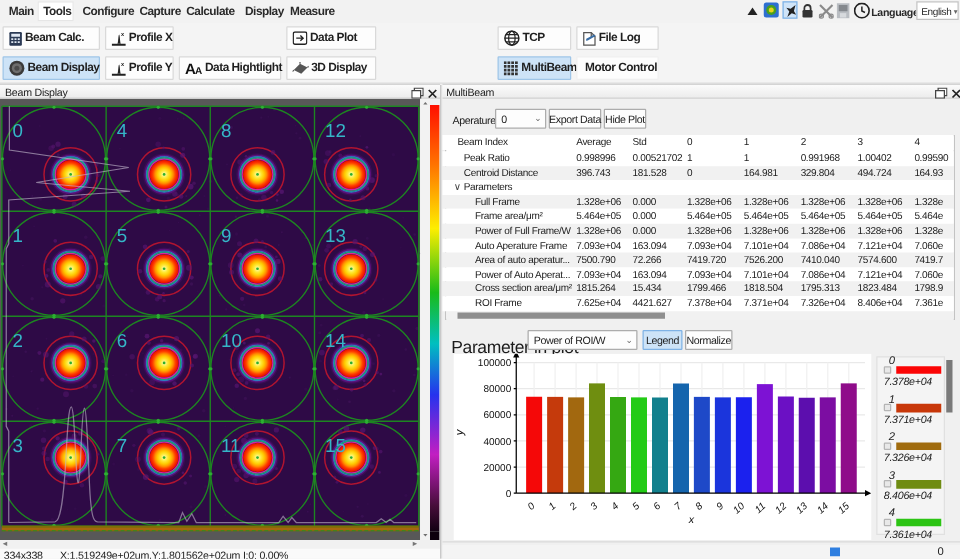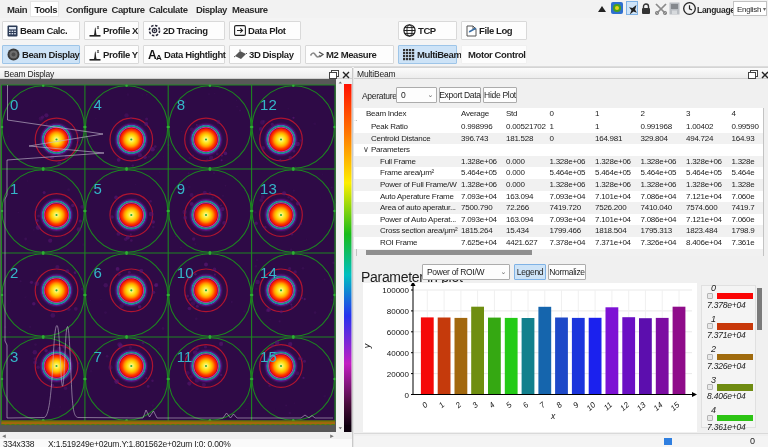--- a/index.html
+++ b/index.html
@@ -79,30 +79,20 @@
     <div class="tbtn" style="left:84px;top:21px;width:55px;background:#fdfdfd;border:1px solid #d9d9d9;">
       <span class="tic">
         <svg width="12" height="12" viewBox="0 0 12 12">
           <rect x="0.5" y="10" width="11" height="1.6" fill="#222"></rect>
           <path d="M2.5,10 L4.8,10 C5.6,10 5.6,2.5 6.3,2.5 C7,2.5 7,10 7.8,10 L9.5,10 Z" fill="#222"></path>
           <text x="7.8" y="4" font-size="4.5" font-weight="bold" fill="#222" font-family="Liberation Sans">x</text>
         </svg>
       </span>
       <span class="tlb">Profile X</span>
     </div>
-    <div class="tbtn" style="left:143px;top:21px;width:82px;background:#fdfdfd;border:1px solid #d9d9d9;">
-      <span class="tic">
-        <svg width="13" height="13" viewBox="0 0 13 13">
-          <circle cx="6.5" cy="6.5" r="5.1" fill="none" stroke="#2a2a3a" stroke-width="1.6" stroke-dasharray="2.4,1.6"></circle>
-          <circle cx="6.5" cy="6.5" r="2.2" fill="none" stroke="#2a2a3a" stroke-width="1.2"></circle>
-          <circle cx="6.5" cy="6.5" r="0.9" fill="#2a2a3a"></circle>
-        </svg>
-      </span>
-      <span class="tlb">2D Tracing</span>
-    </div>
     <div class="tbtn" style="left:229px;top:21px;width:72px;background:#fdfdfd;border:1px solid #d9d9d9;">
       <span class="tic">
         <svg width="12" height="11" viewBox="0 0 12 11">
           <rect x="0.6" y="0.6" width="10.8" height="9.8" rx="1.4" fill="none" stroke="#222" stroke-width="1.1"></rect>
           <path d="M3,5.5 L8,5.5 M6.3,3.4 L8.5,5.5 L6.3,7.6" fill="none" stroke="#222" stroke-width="1.1"></path>
         </svg>
       </span>
       <span class="tlb">Data Plot</span>
     </div>
     <div class="tbtn" style="left:398px;top:21px;width:59px;background:#fdfdfd;border:1px solid #d9d9d9;">
@@ -157,29 +147,20 @@
       <span class="tlb">Data Hightlight</span>
     </div>
     <div class="tbtn" style="left:229px;top:45px;width:72px;background:#fdfdfd;border:1px solid #d9d9d9;">
       <span class="tic">
         <svg width="13" height="11" viewBox="0 0 13 11">
           <path d="M1,7 L6,2 L12,5 L7,10 Z" fill="#555"></path>
           <path d="M6,2 L6,0.5 M1,7 L0,8.4 M12,5 L13,4" stroke="#555" stroke-width="1"></path>
         </svg>
       </span>
       <span class="tlb">3D Display</span>
-    </div>
-    <div class="tbtn" style="left:305px;top:45px;width:89px;background:#fdfdfd;border:1px solid #d9d9d9;">
-      <span class="tic">
-        <svg width="14" height="10" viewBox="0 0 14 10">
-          <path d="M0.5,5.5 C2.5,2 4,2.5 5.5,5 C7,7.5 8.5,8 10,5" fill="none" stroke="#8a8a8a" stroke-width="1.6"></path>
-          <path d="M9,2 L13,4.5 L9.5,7" fill="none" stroke="#555" stroke-width="1.3"></path>
-        </svg>
-      </span>
-      <span class="tlb">M2 Measure</span>
     </div>
     <div class="tbtn" style="left:398px;top:45px;width:59px;background:#cde3f7;border:1px solid #9ec5e8;">
       <span class="tic">
         <svg width="12" height="12" viewBox="0 0 12 12">
           <g fill="#333">
             <rect x="0" y="0" width="2.2" height="2.2"></rect>
             <rect x="3" y="0" width="2.2" height="2.2"></rect>
             <rect x="6" y="0" width="2.2" height="2.2"></rect>
             <rect x="9" y="0" width="2.2" height="2.2"></rect>
             <rect x="0" y="3" width="2.2" height="2.2"></rect>

